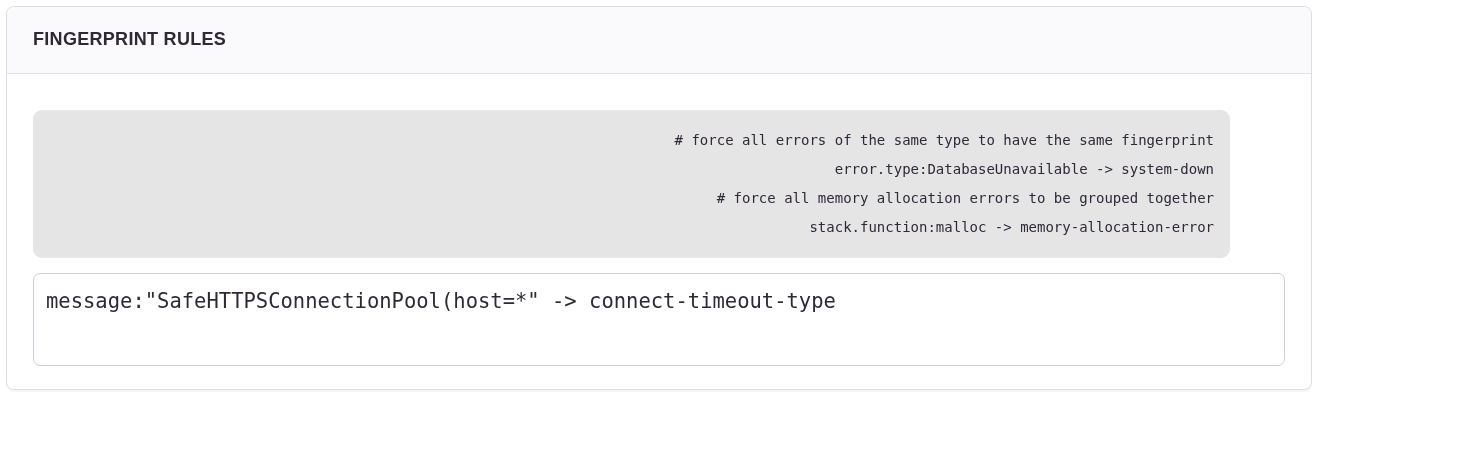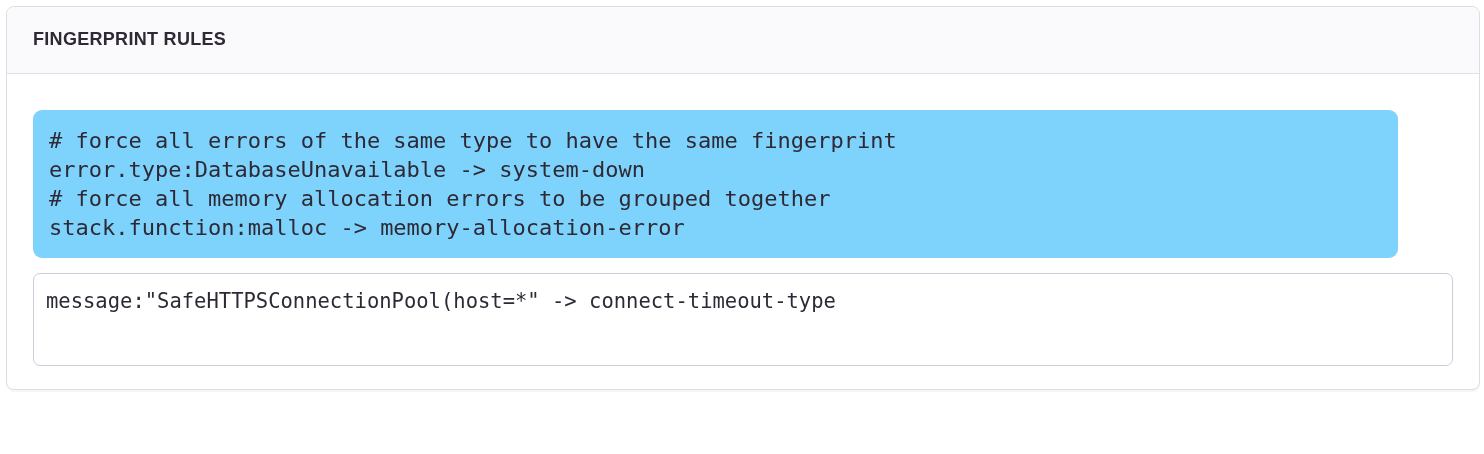--- a/index.html
+++ b/index.html
@@ -13,21 +13,21 @@
     width: 1484px;
     height: 454px;
     background: #ffffff;
     position: relative;
     overflow: hidden;
   }
   .panel {
     position: absolute;
     left: 6px;
     top: 6px;
-    width: 1474px;
+    width: 1306px;
     background: #ffffff;
     border: 1px solid #e0dce5;
     border-radius: 8px;
     box-shadow: 0 2px 0 rgba(37, 11, 54, 0.04);
   }
   .panel-header {
     background: #faf9fb;
     border-bottom: 1px solid #e3dfe8;
     border-radius: 8px 8px 0 0;
     padding: 23px 26px 24px 26px;
@@ -59,29 +59,30 @@
     padding: 0 5px;
     white-space: nowrap;
   }
   .docs-link {
     color: #2562d4;
     text-decoration: none;
     cursor: pointer;
   }
   .example-block {
     margin: 12px 0 0 0;
-    background: #7dd3fc;
+    background: #e5e5e5;
     border-radius: 9px;
     padding: 16px 16px;
     font-family: "DejaVu Sans Mono", monospace;
-    font-size: 22px;
+    font-size: 14px;
     line-height: 29px;
     color: #2f2936;
     white-space: pre;
     overflow: hidden;
+    text-align: right;
   }
   .rules-textarea {
     display: block;
     margin-top: 15px;
     width: 100%;
     height: 93px;
     background: #ffffff;
     border: 1px solid #d1cad9;
     border-radius: 7px;
     padding: 13px 12px;

